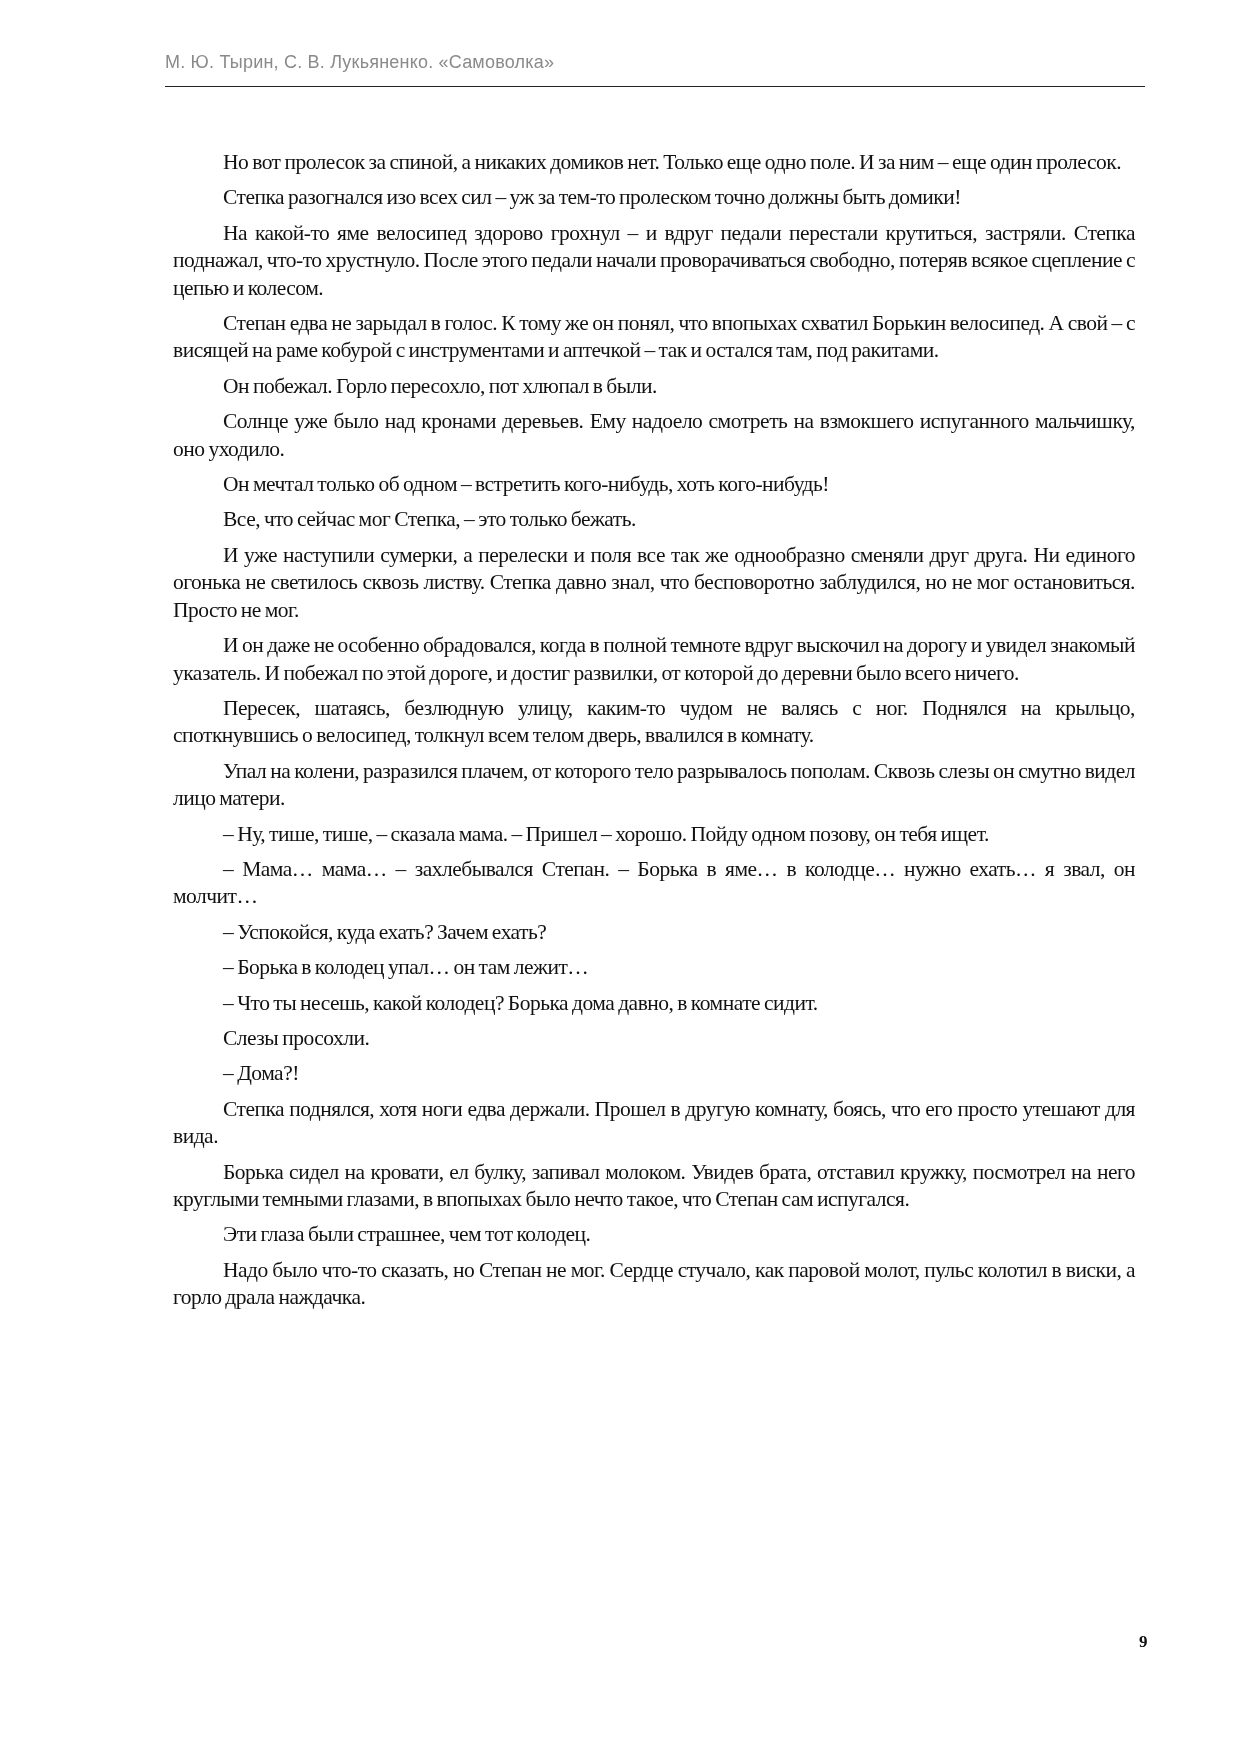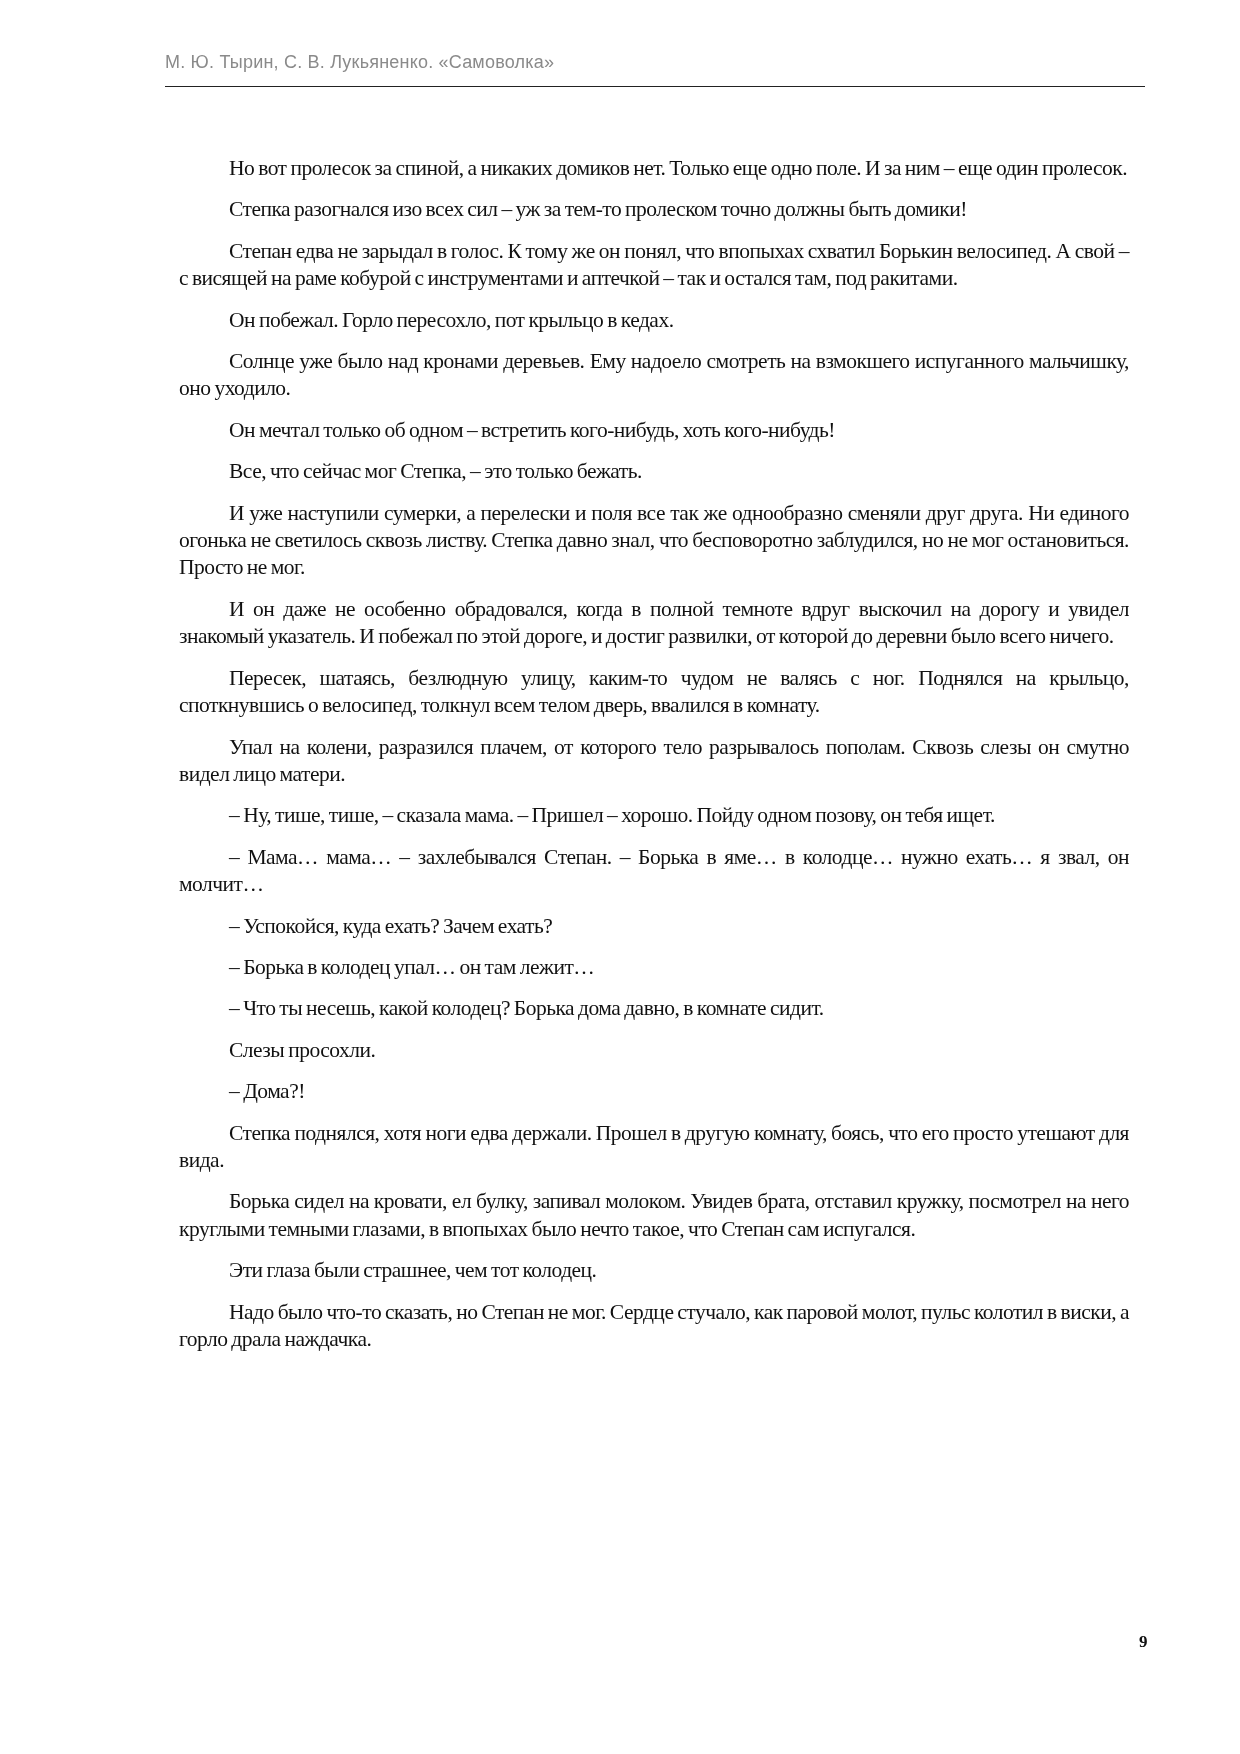--- a/index.html
+++ b/index.html
@@ -45,21 +45,21 @@
       width: 978px;
       font-family: "Liberation Serif", serif;
       font-size: 21.5px;
       line-height: 27.4px;
       color: #111111;
       text-align: justify;
       letter-spacing: -0.5px;
       word-spacing: -1px;
     }
     .body-text p {
-      margin: 14px;
+      margin: 8px;
       text-indent: 50px;
     }
     .page-number {
       position: absolute;
       left: 1139px;
       top: 1632px;
       font-family: "Liberation Serif", serif;
       font-size: 17px;
       font-weight: bold;
       color: #111111;
@@ -68,22 +68,23 @@
 </head>
 <body>
 
 <div class="page">
   <div class="running-header">М. Ю. Тырин, С. В. Лукьяненко. «Самоволка»</div>
   <div class="header-rule"></div>
 
   <div class="body-text">
     <p>Но вот пролесок за спиной, а никаких домиков нет. Только еще одно поле. И за ним – еще один пролесок.</p>
     <p>Степка разогнался изо всех сил – уж за тем-то пролеском точно должны быть домики!</p>
+    <p>На какой-то яме велосипед здорово грохнул – и вдруг педали перестали крутиться, застряли. Степка поднажал, что-то хрустнуло. После этого педали начали проворачиваться свободно, потеряв всякое сцепление с цепью и колесом.</p>
     <p>Степан едва не зарыдал в голос. К тому же он понял, что впопыхах схватил Борькин велосипед. А свой – с висящей на раме кобурой с инструментами и аптечкой – так и остался там, под ракитами.</p>
-    <p>Он побежал. Горло пересохло, пот крыльцо в кедах.</p>
+    <p>Он побежал. Горло пересохло, пот хлюпал в были.</p>
     <p>Солнце уже было над кронами деревьев. Ему надоело смотреть на взмокшего испуганного мальчишку, оно уходило.</p>
     <p>Он мечтал только об одном – встретить кого-нибудь, хоть кого-нибудь!</p>
     <p>Все, что сейчас мог Степка, – это только бежать.</p>
     <p>И уже наступили сумерки, а перелески и поля все так же однообразно сменяли друг друга. Ни единого огонька не светилось сквозь листву. Степка давно знал, что бесповоротно заблудился, но не мог остановиться. Просто не мог.</p>
     <p>И он даже не особенно обрадовался, когда в полной темноте вдруг выскочил на дорогу и увидел знакомый указатель. И побежал по этой дороге, и достиг развилки, от которой до деревни было всего ничего.</p>
     <p>Пересек, шатаясь, безлюдную улицу, каким-то чудом не валясь с ног. Поднялся на крыльцо, споткнувшись о велосипед, толкнул всем телом дверь, ввалился в комнату.</p>
     <p>Упал на колени, разразился плачем, от которого тело разрывалось пополам. Сквозь слезы он смутно видел лицо матери.</p>
     <p>– Ну, тише, тише, – сказала мама. – Пришел – хорошо. Пойду одном позову, он тебя ищет.</p>
     <p>– Мама… мама… – захлебывался Степан. – Борька в яме… в колодце… нужно ехать… я звал, он молчит…</p>
     <p>– Успокойся, куда ехать? Зачем ехать?</p>

